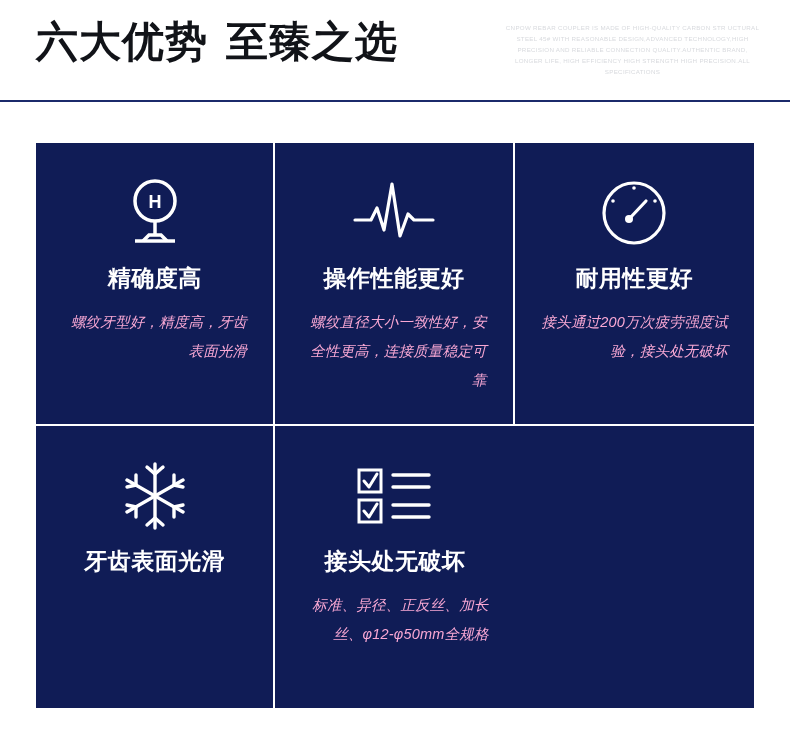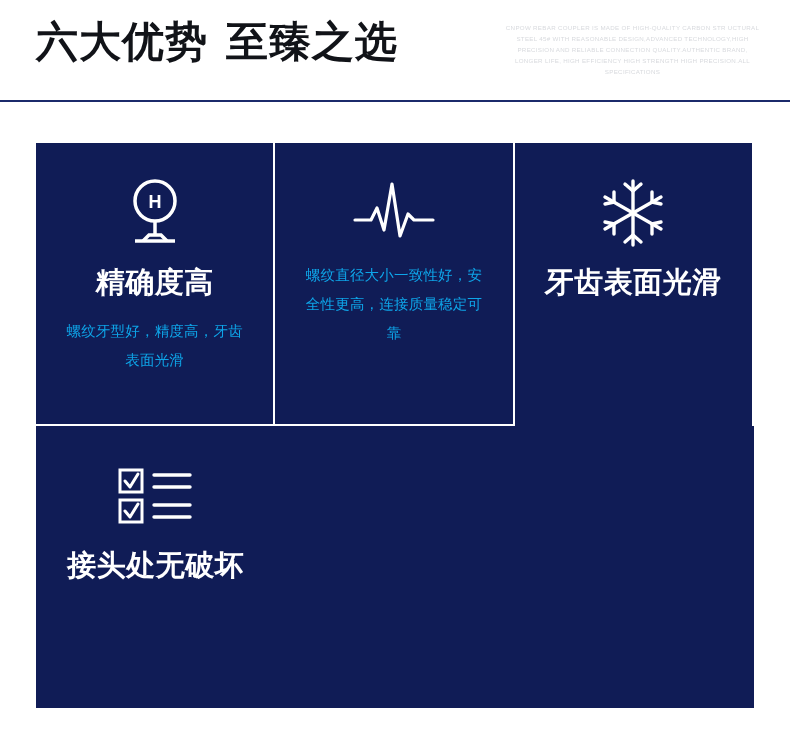--- a/index.html
+++ b/index.html
@@ -95,36 +95,37 @@
     height: 96px;
     display: flex;
     align-items: center;
     justify-content: center;
   }
   .icon-wrap svg {
     display: block;
   }
   .cell-title {
     width: 100%;
-    font-size: 29px;
+    font-size: 23px;
     font-weight: bold;
     color: #ffffff;
     margin-top: 2px;
     margin-bottom: 14px;
     text-align: center;
     letter-spacing: 0.5px;
     white-space: nowrap;
   }
   .cell-desc {
     width: 100%;
     font-size: 14.5px;
-    color: #0ea5e9;
+    color: #f9a8d4;
     line-height: 2.0;
-    text-align: center;
+    text-align: right;
     letter-spacing: 0.2px;
+    font-style: italic;
   }
 </style>
 </head>
 <body>
 
 <div class="page">
 
   <div class="header">
     <div class="headline">
       <span>六大优势</span><span class="hl-2">至臻之选</span>
@@ -148,23 +149,38 @@
       <div class="cell-title">精确度高</div>
       <div class="cell-desc">螺纹牙型好，精度高，牙齿表面光滑</div>
     </div>
 
     <div class="cell c2">
       <div class="icon-wrap">
         <svg width="86" height="70" viewBox="0 0 86 70">
           <path d="M4 42 L20 42 L26 30 L33 52 L41 6 L49 58 L57 36 L63 42 L82 42" fill="none" stroke="#ffffff" stroke-width="3.2" stroke-linejoin="round" stroke-linecap="round"></path>
         </svg>
       </div>
+      <div class="cell-title">操作性能更好</div>
       <div class="cell-desc">螺纹直径大小一致性好，安全性更高，连接质量稳定可靠</div>
     </div>
 
+    <div class="cell c3">
+      <div class="icon-wrap">
+        <svg width="76" height="76" viewBox="0 0 76 76">
+          <circle cx="38" cy="38" r="30" fill="none" stroke="#ffffff" stroke-width="3.2"></circle>
+          <path d="M50 26 L34 43" stroke="#ffffff" stroke-width="3.2" stroke-linecap="round"></path>
+          <circle cx="33" cy="44" r="4" fill="#ffffff"></circle>
+          <circle cx="38" cy="13" r="1.8" fill="#ffffff"></circle>
+          <circle cx="59" cy="26" r="1.8" fill="#ffffff"></circle>
+          <circle cx="17" cy="26" r="1.8" fill="#ffffff"></circle>
+        </svg>
+      </div>
+      <div class="cell-title">耐用性更好</div>
+      <div class="cell-desc">接头通过200万次疲劳强度试验，接头处无破坏</div>
+    </div>
 
     <div class="cell c4">
       <div class="icon-wrap">
         <svg width="76" height="76" viewBox="0 0 76 76">
           <g stroke="#ffffff" stroke-width="3.4" stroke-linecap="round">
             <path d="M38 6 L38 70"></path>
             <path d="M10 22 L66 54"></path>
             <path d="M66 22 L10 54"></path>
             <path d="M38 16 L30 9"></path>
               <path d="M38 16 L46 9"></path>
@@ -192,16 +208,17 @@
           <path d="M11 17 L16 23 L24 10" fill="none" stroke="#ffffff" stroke-width="3" stroke-linecap="round" stroke-linejoin="round"></path>
           <rect x="6" y="36" width="22" height="22" fill="none" stroke="#ffffff" stroke-width="3"></rect>
           <path d="M11 47 L16 53 L24 40" fill="none" stroke="#ffffff" stroke-width="3" stroke-linecap="round" stroke-linejoin="round"></path>
           <path d="M40 11 L76 11" stroke="#ffffff" stroke-width="3.4" stroke-linecap="round"></path>
           <path d="M40 23 L76 23" stroke="#ffffff" stroke-width="3.4" stroke-linecap="round"></path>
           <path d="M40 41 L76 41" stroke="#ffffff" stroke-width="3.4" stroke-linecap="round"></path>
           <path d="M40 53 L76 53" stroke="#ffffff" stroke-width="3.4" stroke-linecap="round"></path>
         </svg>
       </div>
       <div class="cell-title">接头处无破坏</div>
+      <div class="cell-desc">标准、异径、正反丝、加长丝、φ12-φ50mm全规格</div>
     </div>
 
   </div>
 </div>
 
 </body></html>

